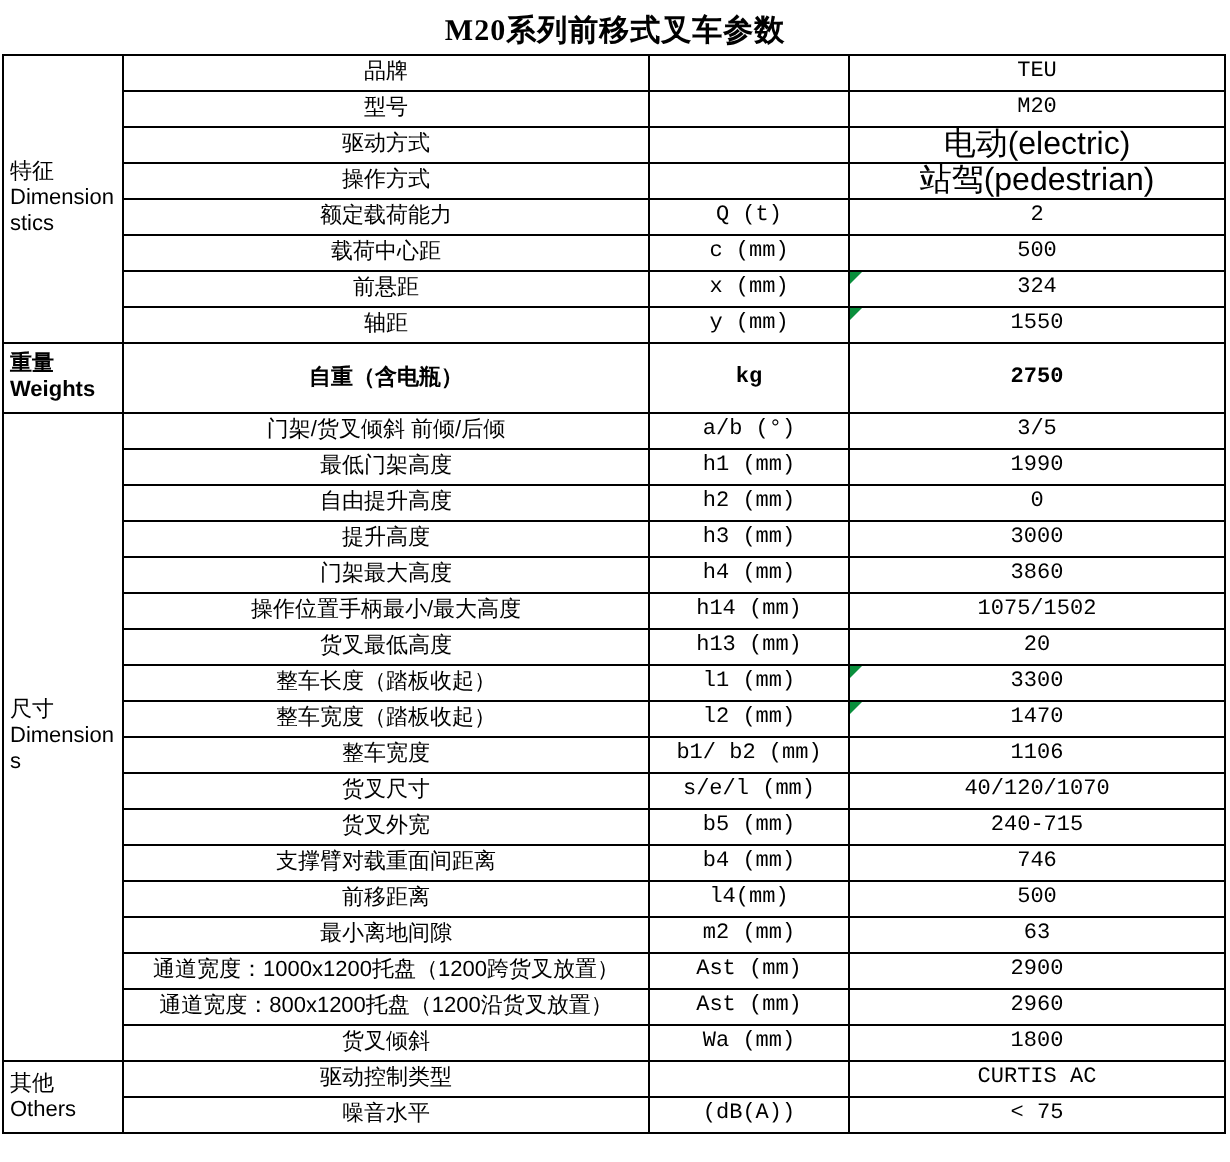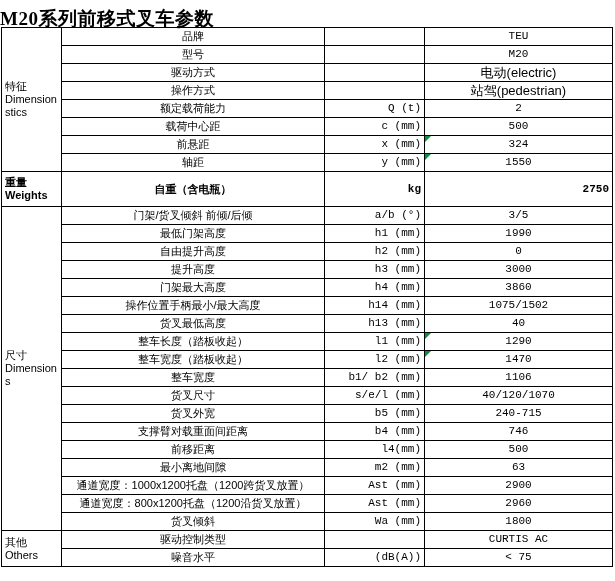--- a/index.html
+++ b/index.html
@@ -14,23 +14,23 @@
     color: #000;
     overflow: hidden;
   }
   .page {
     width: 615px;
     height: 581px;
     position: relative;
     box-sizing: border-box;
   }
   .title {
-    text-align: left;
+    text-align: center;
     font-family: "Liberation Serif", serif;
-    font-size: 19px;
+    font-size: 15px;
     font-weight: bold;
     letter-spacing: 0.5px;
     padding: 6px 0 7px 0;
     height: 27px;
     box-sizing: border-box;
   }
   table.spec {
     border-collapse: collapse;
     table-layout: fixed;
     width: 612px;
@@ -59,34 +59,34 @@
   }
   td.group .zh { display: block; }
   td.group .en { display: block; }
   td.label {
     width: 263px;
     text-align: center;
     padding-left: 5px;
   }
   td.sym {
     width: 100px;
-    text-align: right;
+    text-align: center;
     padding-left: 5px;
     font-family: "Liberation Mono", monospace;
     font-size: 10.5px;
   }
   td.val {
     width: 188px;
     text-align: center;
     font-family: "Liberation Mono", monospace;
     font-size: 10.5px;
   }
   td.val.zhval {
     font-family: "Liberation Sans", sans-serif;
-    font-size: 13px;
+    font-size: 16px;
   }
   
   td.mark {
     position: relative;
   }
   td.mark::before {
     content: "";
     position: absolute;
     left: 0;
     top: 0;
@@ -152,21 +152,21 @@
         <td class="val mark">1550</td>
       </tr>
 
       <tr style="height:35px;font-weight:bold;">
         <td class="group">
           <span class="zh">重量</span>
           <span class="en">Weights</span>
         </td>
         <td class="label" style="height:35px;">自重（含电瓶）</td>
         <td class="sym" style="height:35px;">kg</td>
-        <td class="val" style="height:35px;text-align:right;">2750</td>
+        <td class="val" style="height:35px;">2750</td>
       </tr>
 
       <tr>
         <td class="group" rowspan="18">
           <span class="zh">尺寸</span>
           <span class="en">Dimension</span>
           <span class="en">s</span>
         </td>
         <td class="label">门架/货叉倾斜 前倾/后倾</td>
         <td class="sym">a/b (°)</td>
@@ -193,26 +193,26 @@
         <td class="val">3860</td>
       </tr>
       <tr>
         <td class="label">操作位置手柄最小/最大高度</td>
         <td class="sym">h14 (mm)</td>
         <td class="val">1075/1502</td>
       </tr>
       <tr>
         <td class="label">货叉最低高度</td>
         <td class="sym">h13 (mm)</td>
-        <td class="val">40</td>
+        <td class="val">20</td>
       </tr>
       <tr>
         <td class="label">整车长度（踏板收起）</td>
         <td class="sym">l1 (mm)</td>
-        <td class="val mark">1290</td>
+        <td class="val mark">3300</td>
       </tr>
       <tr>
         <td class="label">整车宽度（踏板收起）</td>
         <td class="sym">l2 (mm)</td>
         <td class="val mark">1470</td>
       </tr>
       <tr>
         <td class="label">整车宽度</td>
         <td class="sym">b1/ b2 (mm)</td>
         <td class="val">1106</td>

